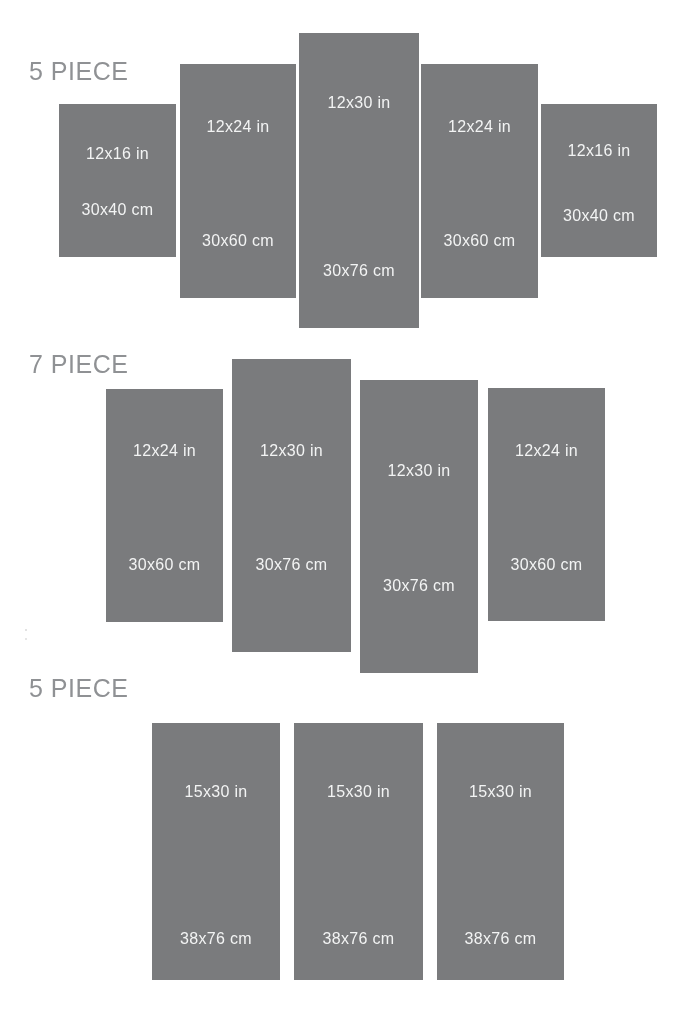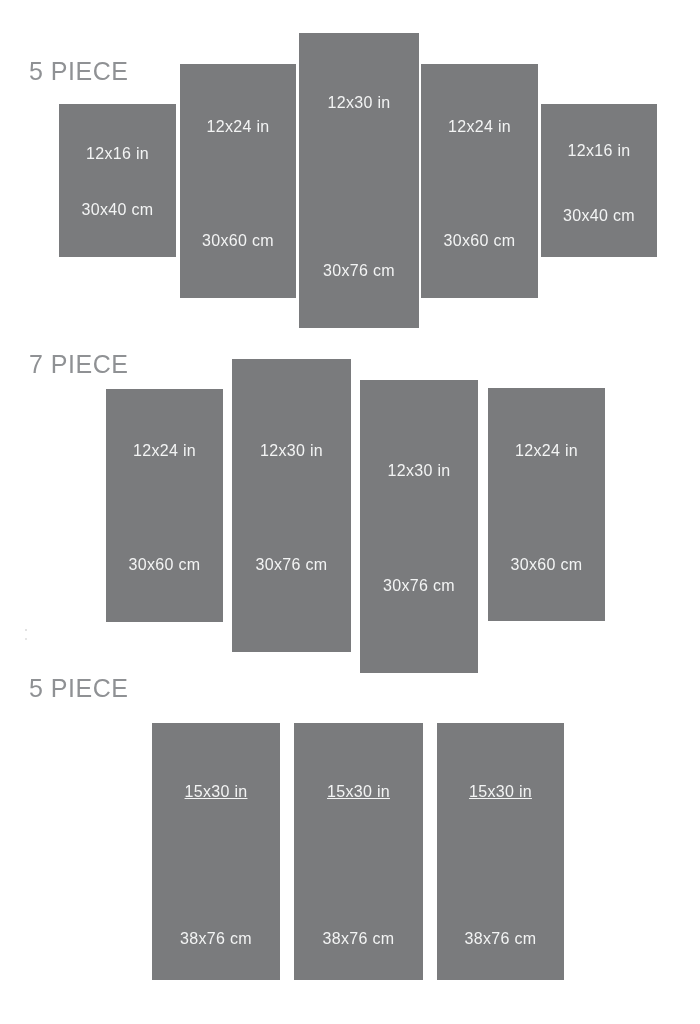--- a/index.html
+++ b/index.html
@@ -63,21 +63,21 @@
   #s4p2 .dim-in { top: 31.4%; } #s4p2 .dim-cm { top: 70.3%; }
   #s4p3 { left: 360px; top: 380px; width: 118px; height: 293px; }
   #s4p3 .dim-in { top: 31%; }   #s4p3 .dim-cm { top: 70.3%; }
   #s4p4 { left: 488px; top: 388px; width: 117px; height: 233px; }
   #s4p4 .dim-in { top: 27%; }   #s4p4 .dim-cm { top: 76%; }
 
   
   #s3p1 { left: 152px; top: 723px; width: 128px; height: 257px; }
   #s3p2 { left: 294px; top: 723px; width: 129px; height: 257px; }
   #s3p3 { left: 437px; top: 723px; width: 127px; height: 257px; }
-  #s3p1 .dim-in, #s3p2 .dim-in, #s3p3 .dim-in { top: 27%; text-decoration: underline; }
+  #s3p1 .dim-in, #s3p2 .dim-in, #s3p3 .dim-in { top: 27%; }
   #s3p1 .dim-cm, #s3p2 .dim-cm, #s3p3 .dim-cm { top: 75.8%; margin-top: 21px; }
 
   
   .stray-mark {
     position: absolute;
     left: 25px;
     top: 629px;
     width: 2px;
     height: 2px;
     background: #e2e2e2;

